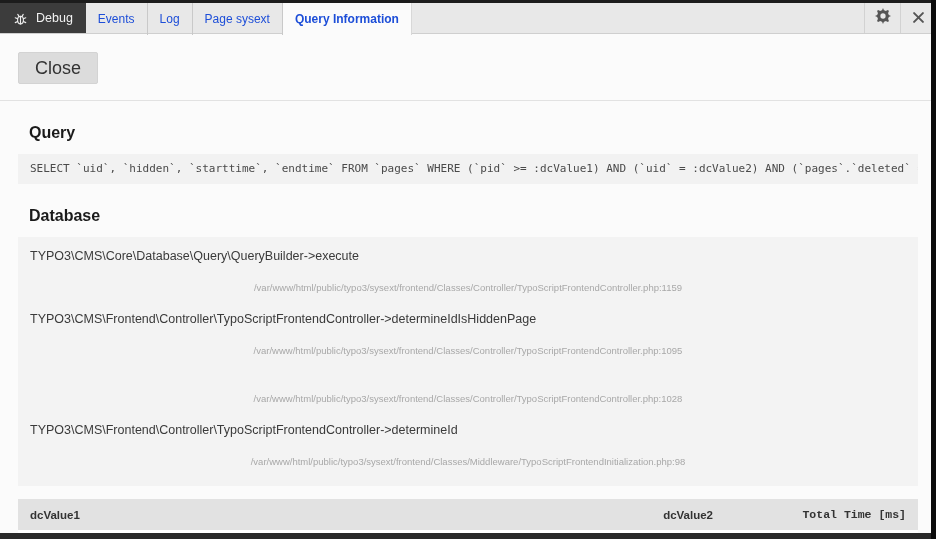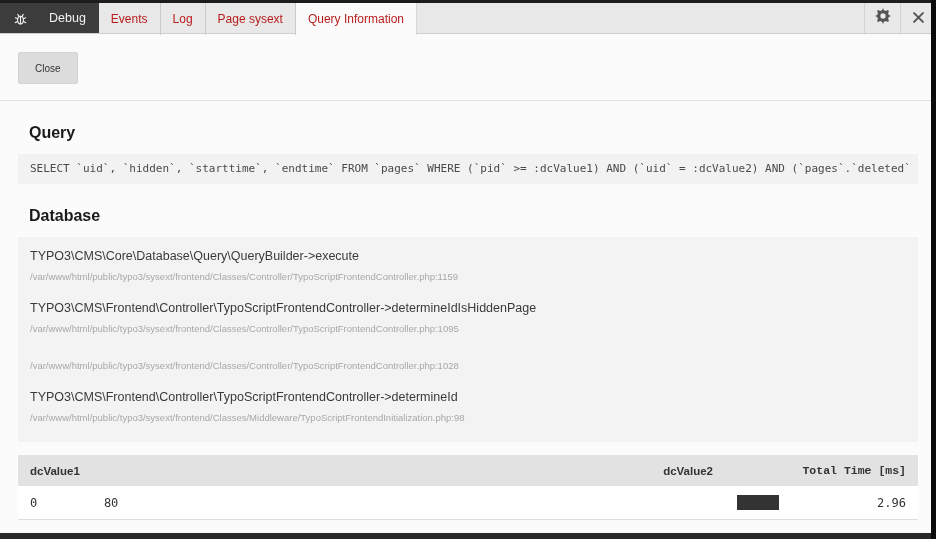--- a/index.html
+++ b/index.html
@@ -16,39 +16,40 @@
   .topbar {
     height: 31px;
     background: #e8e8e8;
     border-bottom: 1px solid #cfcfcf;
     display: flex;
     align-items: stretch;
   }
   .module-tab {
     background: #3c3c3c;
     color: #f2f2f2;
-    display: flex; align-items: center; gap: 21px;
+    display: flex; align-items: center; gap: 8px;
     padding: 0 13px;
     font-size: 12.5px;
     cursor: pointer;
   }
   .module-tab svg { display: block; }
   .tab {
     display: flex; align-items: center;
     padding: 16px 12px;
     font-size: 12px;
-    color: #b91c1c;
+    color: #1d4ed8;
     border-right: 1px solid #c9c9c9;
     cursor: pointer;
     white-space: nowrap;
   }
   .tab.active {
     background: #fbfbfb;
     border-right: 1px solid #d8d8d8;
     box-shadow: 0 1px 0 #fbfbfb;
+    font-weight: bold;
   }
   .topbar-spacer { flex: 1; }
   .icon-btn {
     width: 36px;
     display: flex; align-items: center; justify-content: center;
     border-left: 1px solid #d2d2d2;
     cursor: pointer;
   }
 
   
@@ -58,21 +59,21 @@
   
   .main { padding: 0 18px; }
   .close-btn {
     margin-top: 18px;
     height: 32px;
     padding: 0 16px;
     background: #dcdcdc;
     border: 1px solid #d3d3d3;
     border-radius: 2px;
     font-family: "Liberation Sans", sans-serif;
-    font-size: 10px;
+    font-size: 18px;
     color: #333;
     cursor: pointer;
   }
   .divider {
     border: none;
     border-top: 1px solid #e2e2e2;
     margin: 16px -18px 0 -18px;
   }
   .section-title {
     font-size: 16px;
@@ -90,21 +91,21 @@
     white-space: pre;
     overflow: hidden;
   }
   .backtrace-box {
     background: #f3f3f3;
     padding: 4px 12px 8px 12px;
     margin-top: 12px;
   }
   .bt-entry { padding: 8px 0 10px 0; }
   .bt-fn   { font-size: 12.5px; line-height: 15px; color: #3a3a3a; }
-  .bt-file { font-size: 9.5px;  line-height: 12px; color: #a8a8a8; margin-top: 7px; }
+  .bt-file { font-size: 9.5px;  line-height: 12px; color: #a8a8a8; margin-top: 18px; text-align: center; }
 
   table.queries {
     width: 100%;
     border-collapse: collapse;
     margin-top: 13px;
   }
   table.queries thead tr { background: #e2e2e2; }
   table.queries th {
     text-align: right;
     font-size: 11.5px;

